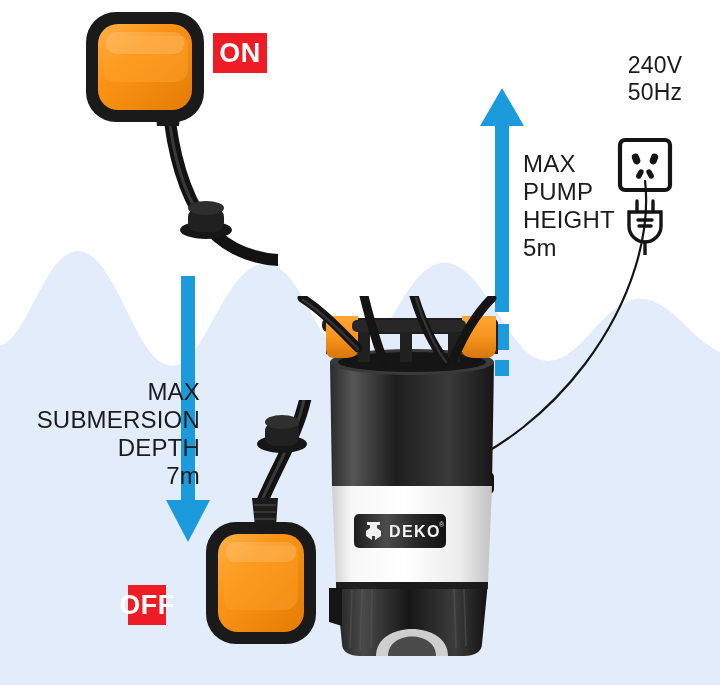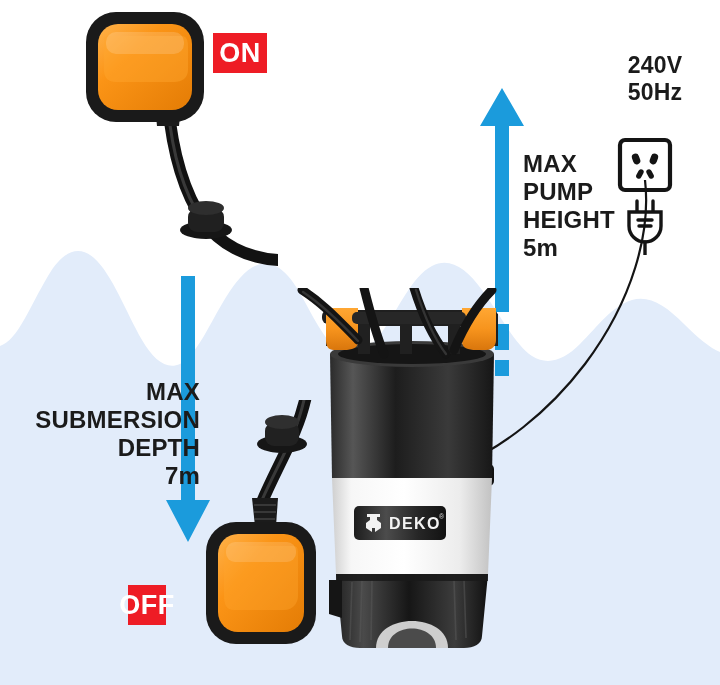--- a/index.html
+++ b/index.html
@@ -20,21 +20,21 @@
   
   .arrow-svg{display:block;}
 
   
   .label-block{
     color:#1b1b1b;
     font-size:24px;
     line-height:28px;
     letter-spacing:.2px;
     white-space:pre-line;
-    font-weight:700;
+    font-weight:400;
   }
   #max-pump-height-label{left:523px;top:150px;text-align:left;width:120px;}
   #max-submersion-label{left:18px;top:378px;text-align:right;width:182px;}
   #voltage-label{left:613px;top:52px;text-align:center;width:84px;font-size:23px;line-height:27px;}
 
   
   .badge{
     background:#ee1c25;
     color:#ffffff;
     font-size:27px;
@@ -44,21 +44,21 @@
     line-height:1;
   }
   #badge-on{left:213px;top:33px;width:54px;height:40px;}
   #badge-off{left:128px;top:585px;width:38px;height:40px;}
 
   
   #socket-icon-wrap{left:617px;top:137px;width:56px;height:56px;}
   #plug-icon-wrap{left:620px;top:199px;width:50px;height:56px;}
 
   
-  #pump-wrap{left:296px;top:288px;width:232px;height:368px;}
+  #pump-wrap{left:296px;top:296px;width:232px;height:368px;}
   #pump-svg{display:block;width:232px;height:368px;}
 
   
   #float-upper-wrap{left:78px;top:8px;width:200px;height:330px;}
   #float-lower-wrap{left:186px;top:400px;width:160px;height:250px;}
   .float-svg{display:block;}
 
   
   #power-cord-wrap{left:455px;top:180px;width:235px;height:300px;}
 </style>

